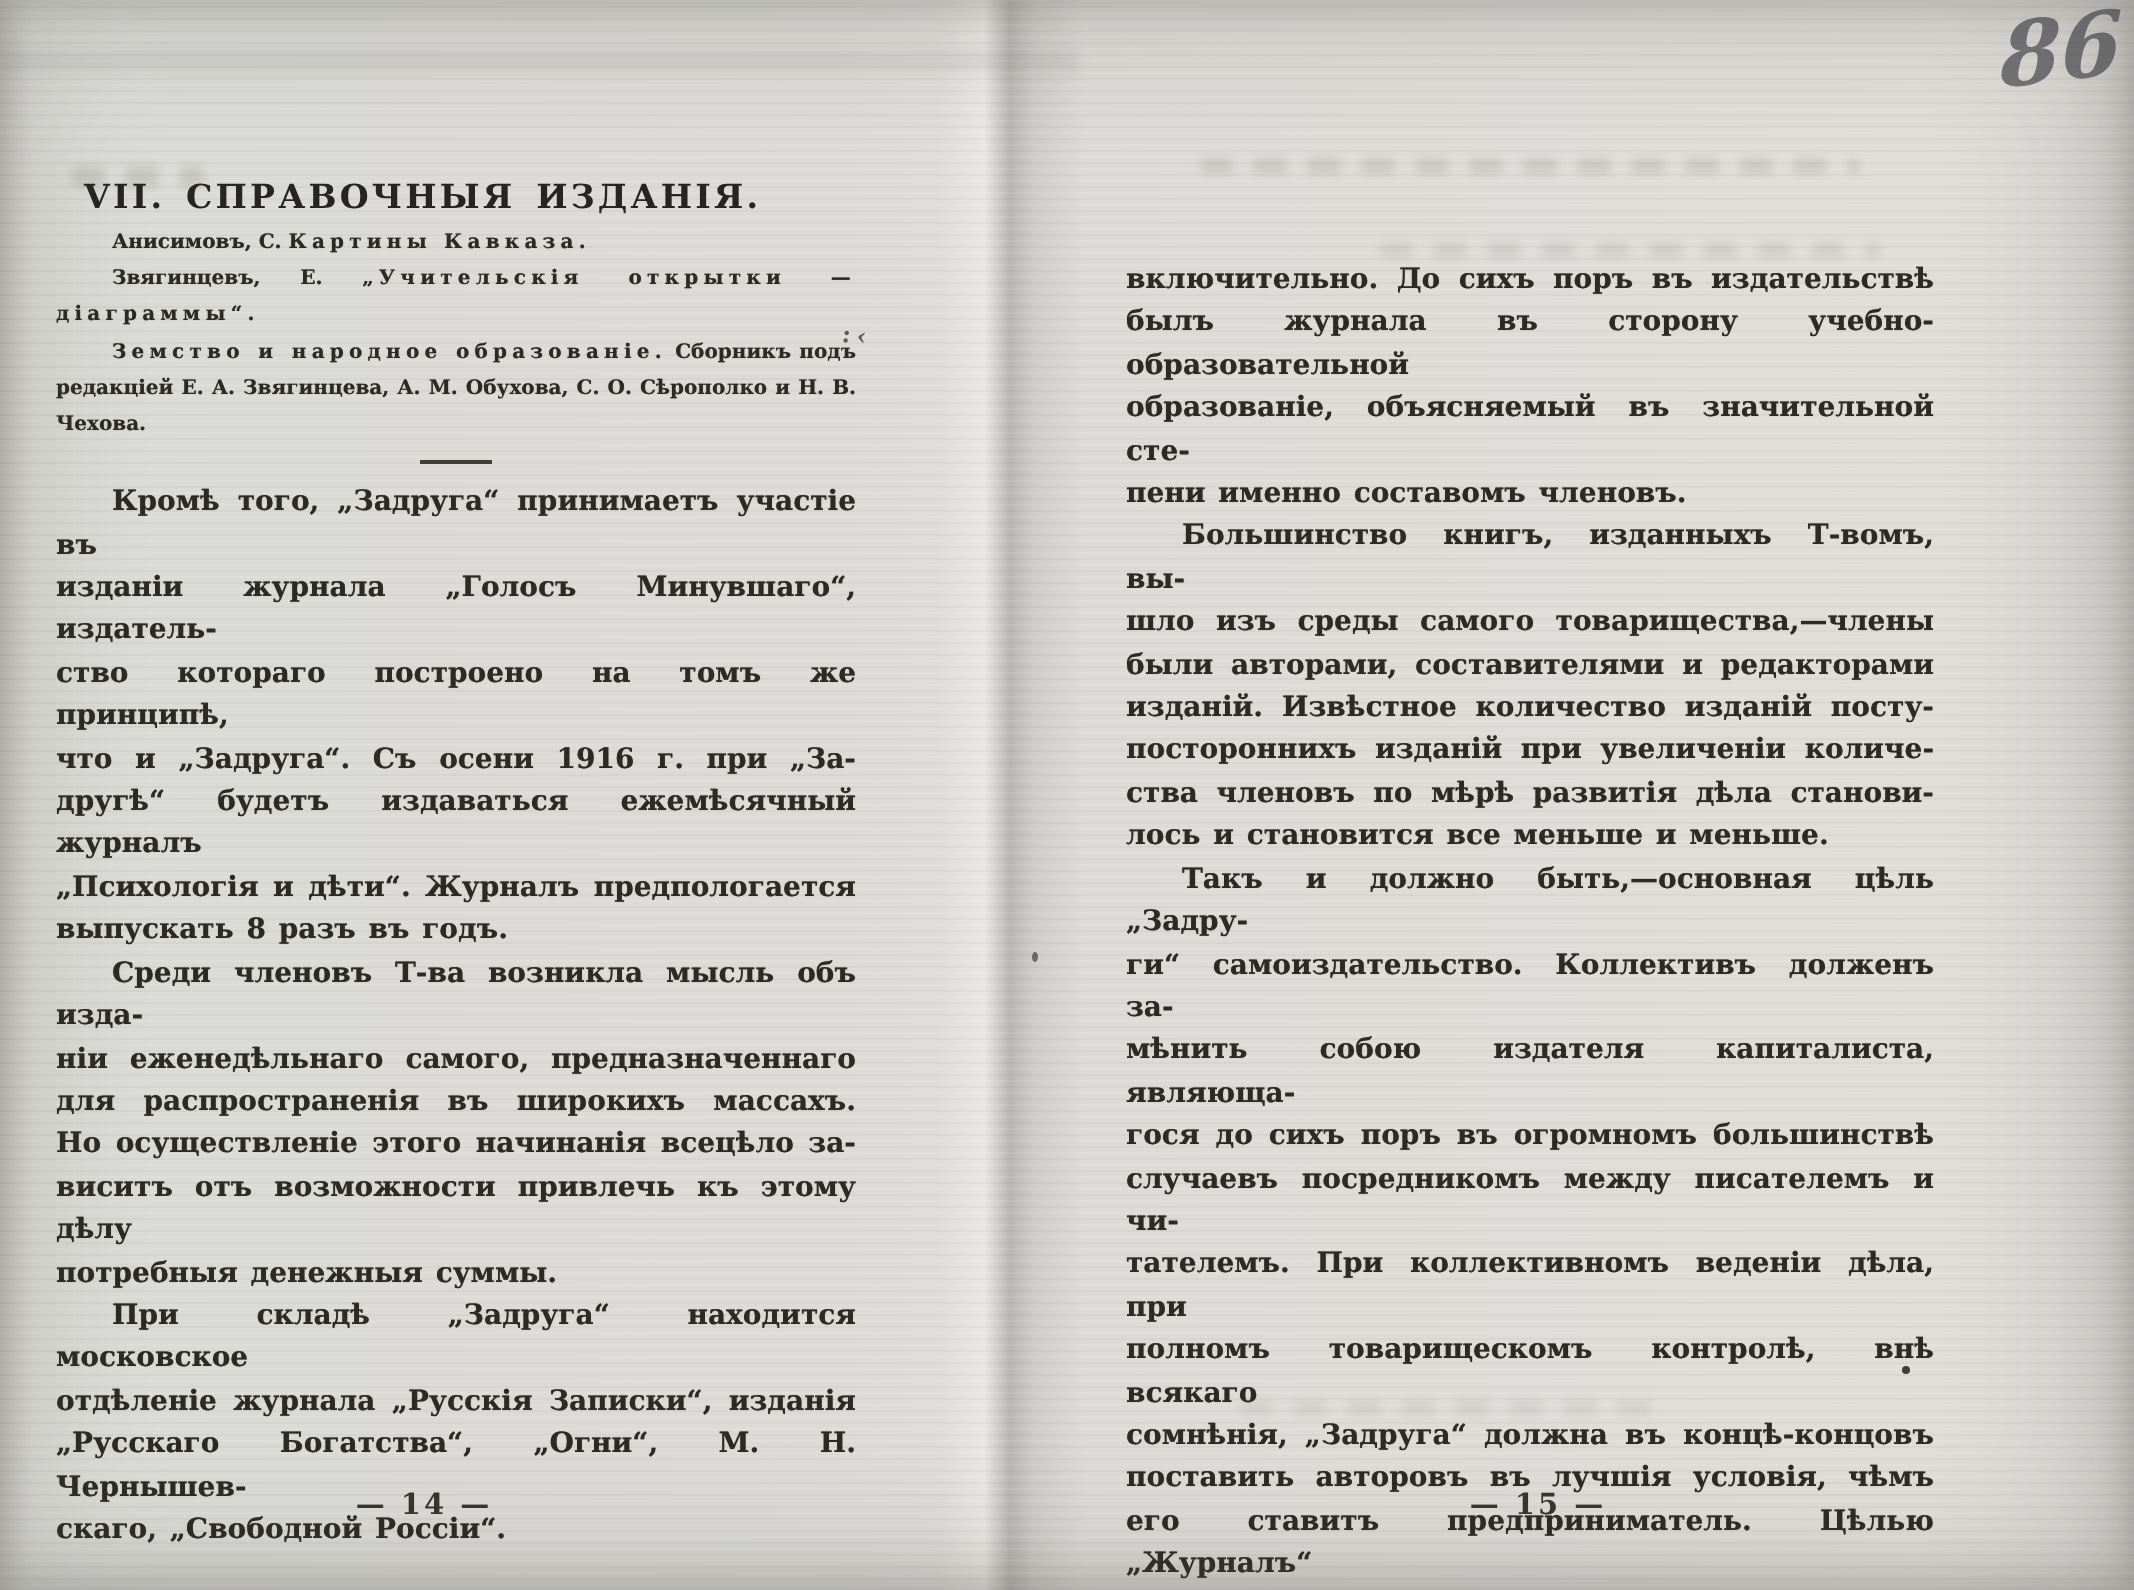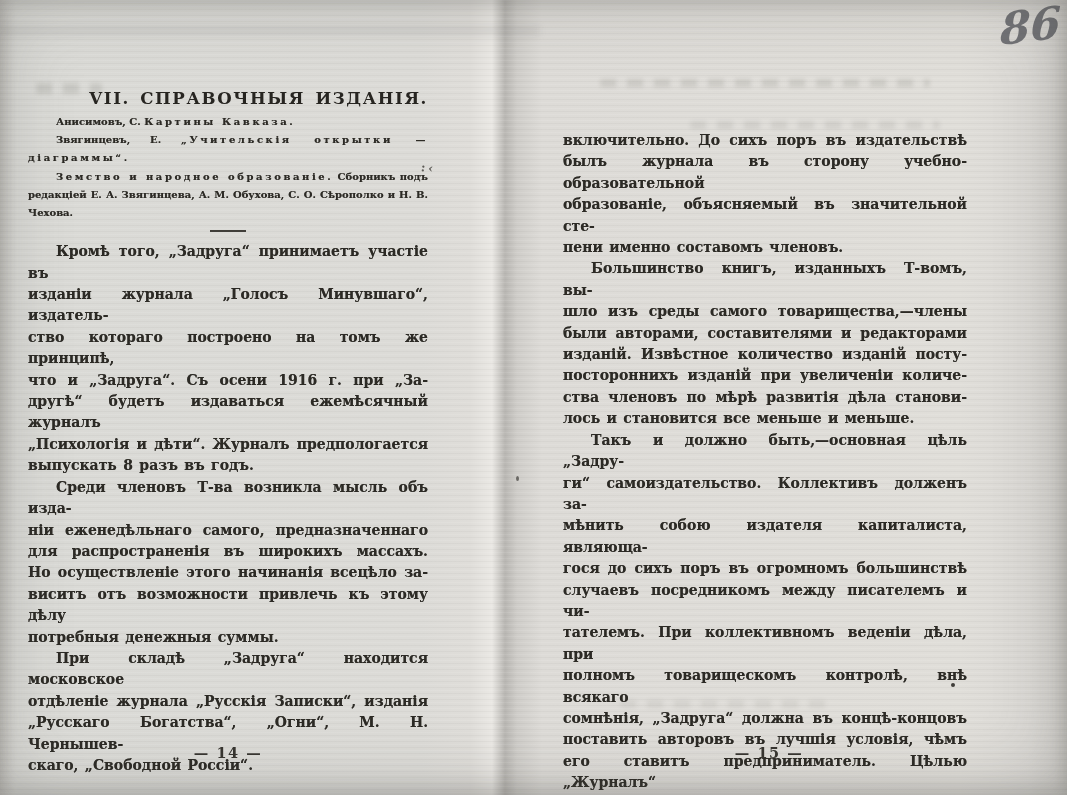--- a/index.html
+++ b/index.html
@@ -33,21 +33,21 @@
     background: rgba(110,108,104,.10); filter: blur(3px); }
 
   .page { position: absolute; color: #2b2924; }
   .page.left  { left: 28px;  top: 88px; width: 400px; }
   .page.right { left: 563px; top: 90px; width: 404px; margin-top: 40px; }
 
   .heading {
     margin: 0 0 5px 14px;
     font-size: 16.6px; font-weight: bold;
     letter-spacing: 1.6px; word-spacing: 3px;
-    text-align: right; color: #272521;
+    text-align: left; color: #272521;
   }
   .bib-entry {
     margin: 0; text-indent: 28px; text-align: justify;
     font-size: 10px; line-height: 18.2px; font-weight: bold;
     color: #2c2a25; text-shadow: 0 0 .35px rgba(44,42,37,.6);
   }
   .bib-title-spaced { letter-spacing: 2.6px; }
   .rule { width: 36px; height: 2px; background: #403e39; margin: 8px auto 9px; }
 
   .line {
@@ -56,21 +56,21 @@
     word-spacing: 1.5px; color: #2c2a25;
     text-shadow: 0 0 .35px rgba(44,42,37,.6);
   }
   .line.indent { text-indent: 28px; }
   .line.last { text-align-last: left; }
 
   .pagenum {
     position: absolute; top: 744px; width: 400px; text-align: center;
     font-size: 14.5px; font-weight: bold; letter-spacing: 1.5px; color: #373530;
   }
-  .pn-left  { left: 28px; }
+  .pn-left  { left: 12px; }
   .pn-right { left: 567px; width: 404px; }
 
   .handwriting {
     position: absolute; left: 1000px; top: 0;
     font-size: 44px; font-style: italic; font-weight: bold;
     color: rgba(72,74,80,.72);
     transform: rotate(-7deg) skewX(-8deg);
   }
   .margin-mark {
     position: absolute; left: 421px; top: 161px;

